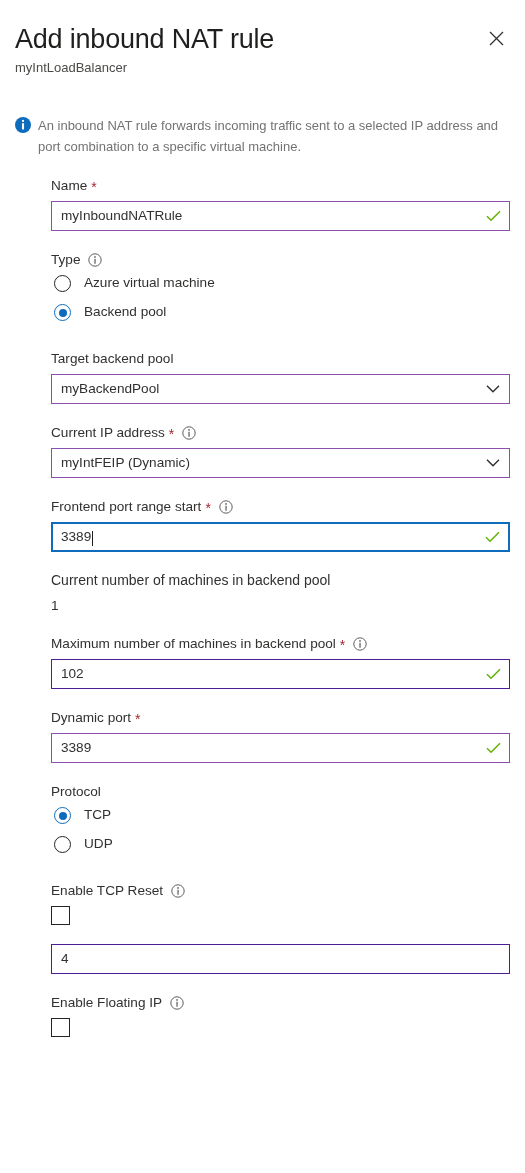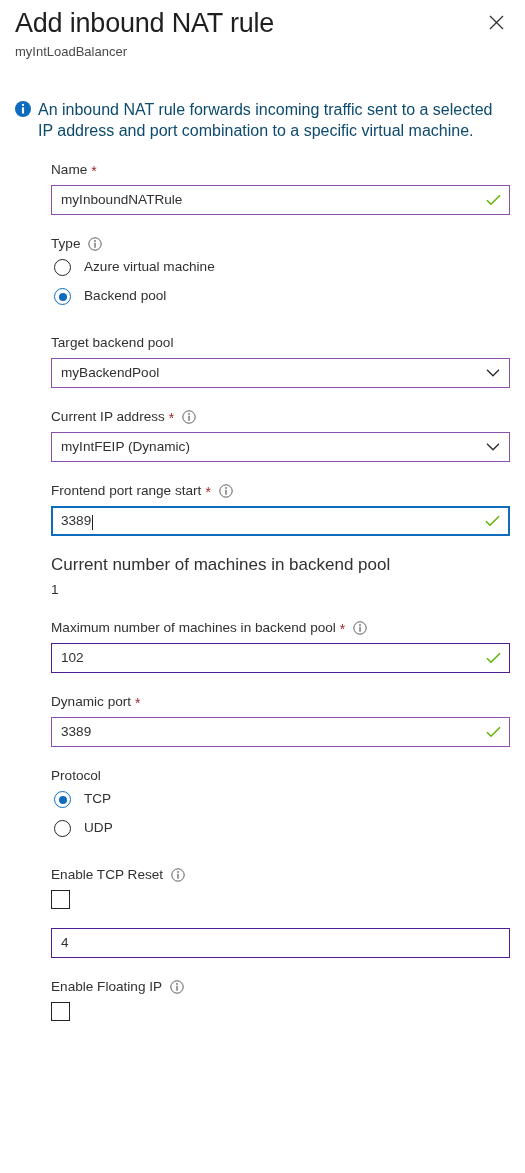--- a/index.html
+++ b/index.html
@@ -14,21 +14,21 @@
     color: #323130;
     overflow: hidden;
     position: relative;
   }
 
   .panel {
     position: relative;
     width: 525px;
     height: 1173px;
     box-sizing: border-box;
-    padding: 0 15px;
+    padding: 16px 15px;
   }
 
   
   .header {
     position: relative;
     padding-top: 6px;
   }
   .title {
     font-size: 27px;
     font-weight: 400;
@@ -64,23 +64,23 @@
     display: flex;
     align-items: flex-start;
     margin-top: 38px;
     gap: 7px;
   }
   .info-banner-icon {
     flex: 0 0 auto;
     margin-top: 2px;
   }
   .info-banner-text {
-    font-size: 16px;
+    font-size: 13px;
     line-height: 21px;
-    color: #0c4a6e;
+    color: #737373;
   }
 
   
   .field {
     margin-top: 19px;
     margin-left: 36px;
   }
 
   .label {
     font-size: 13.6px;
@@ -195,21 +195,21 @@
     height: 19px;
     border: 1.6px solid #242424;
     box-sizing: border-box;
     background: #fff;
     margin-top: 2px;
     cursor: pointer;
   }
 
   
   .static-label {
-    font-size: 17px;
+    font-size: 14px;
     line-height: 19px;
     color: #323130;
   }
   .static-value {
     font-size: 13.6px;
     line-height: 19px;
     color: #323130;
     margin-top: 6px;
   }
 </style>

